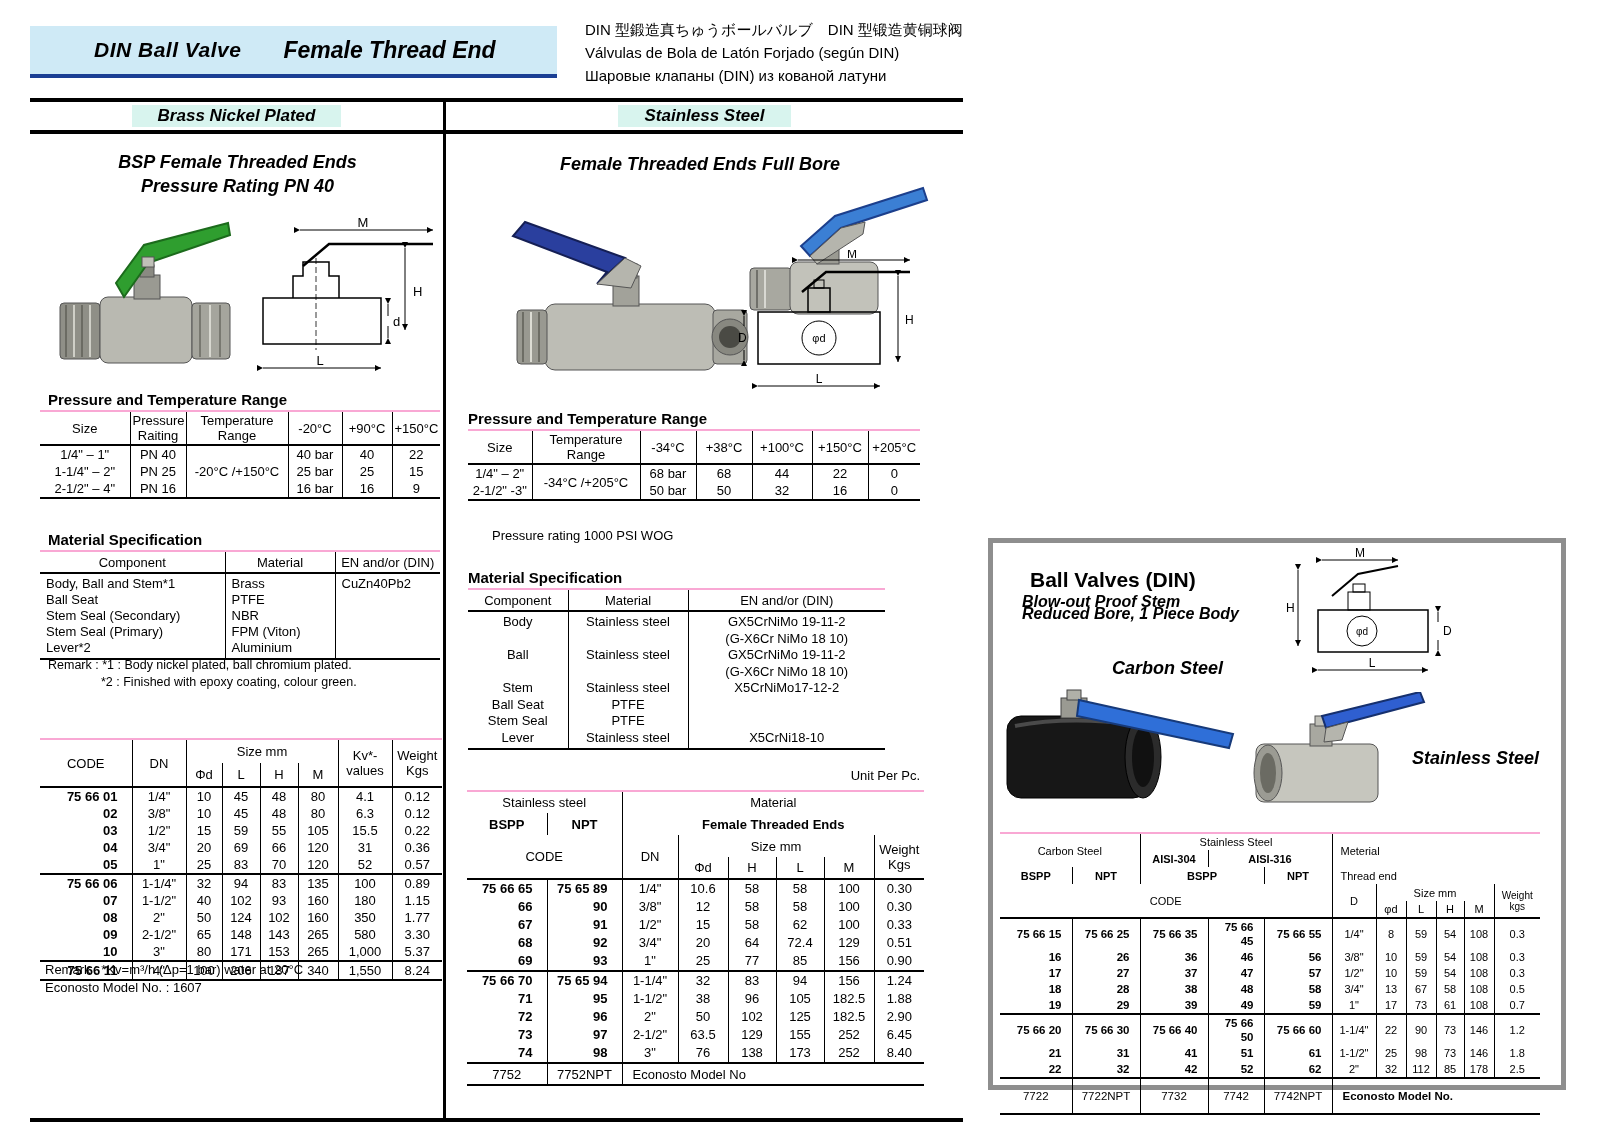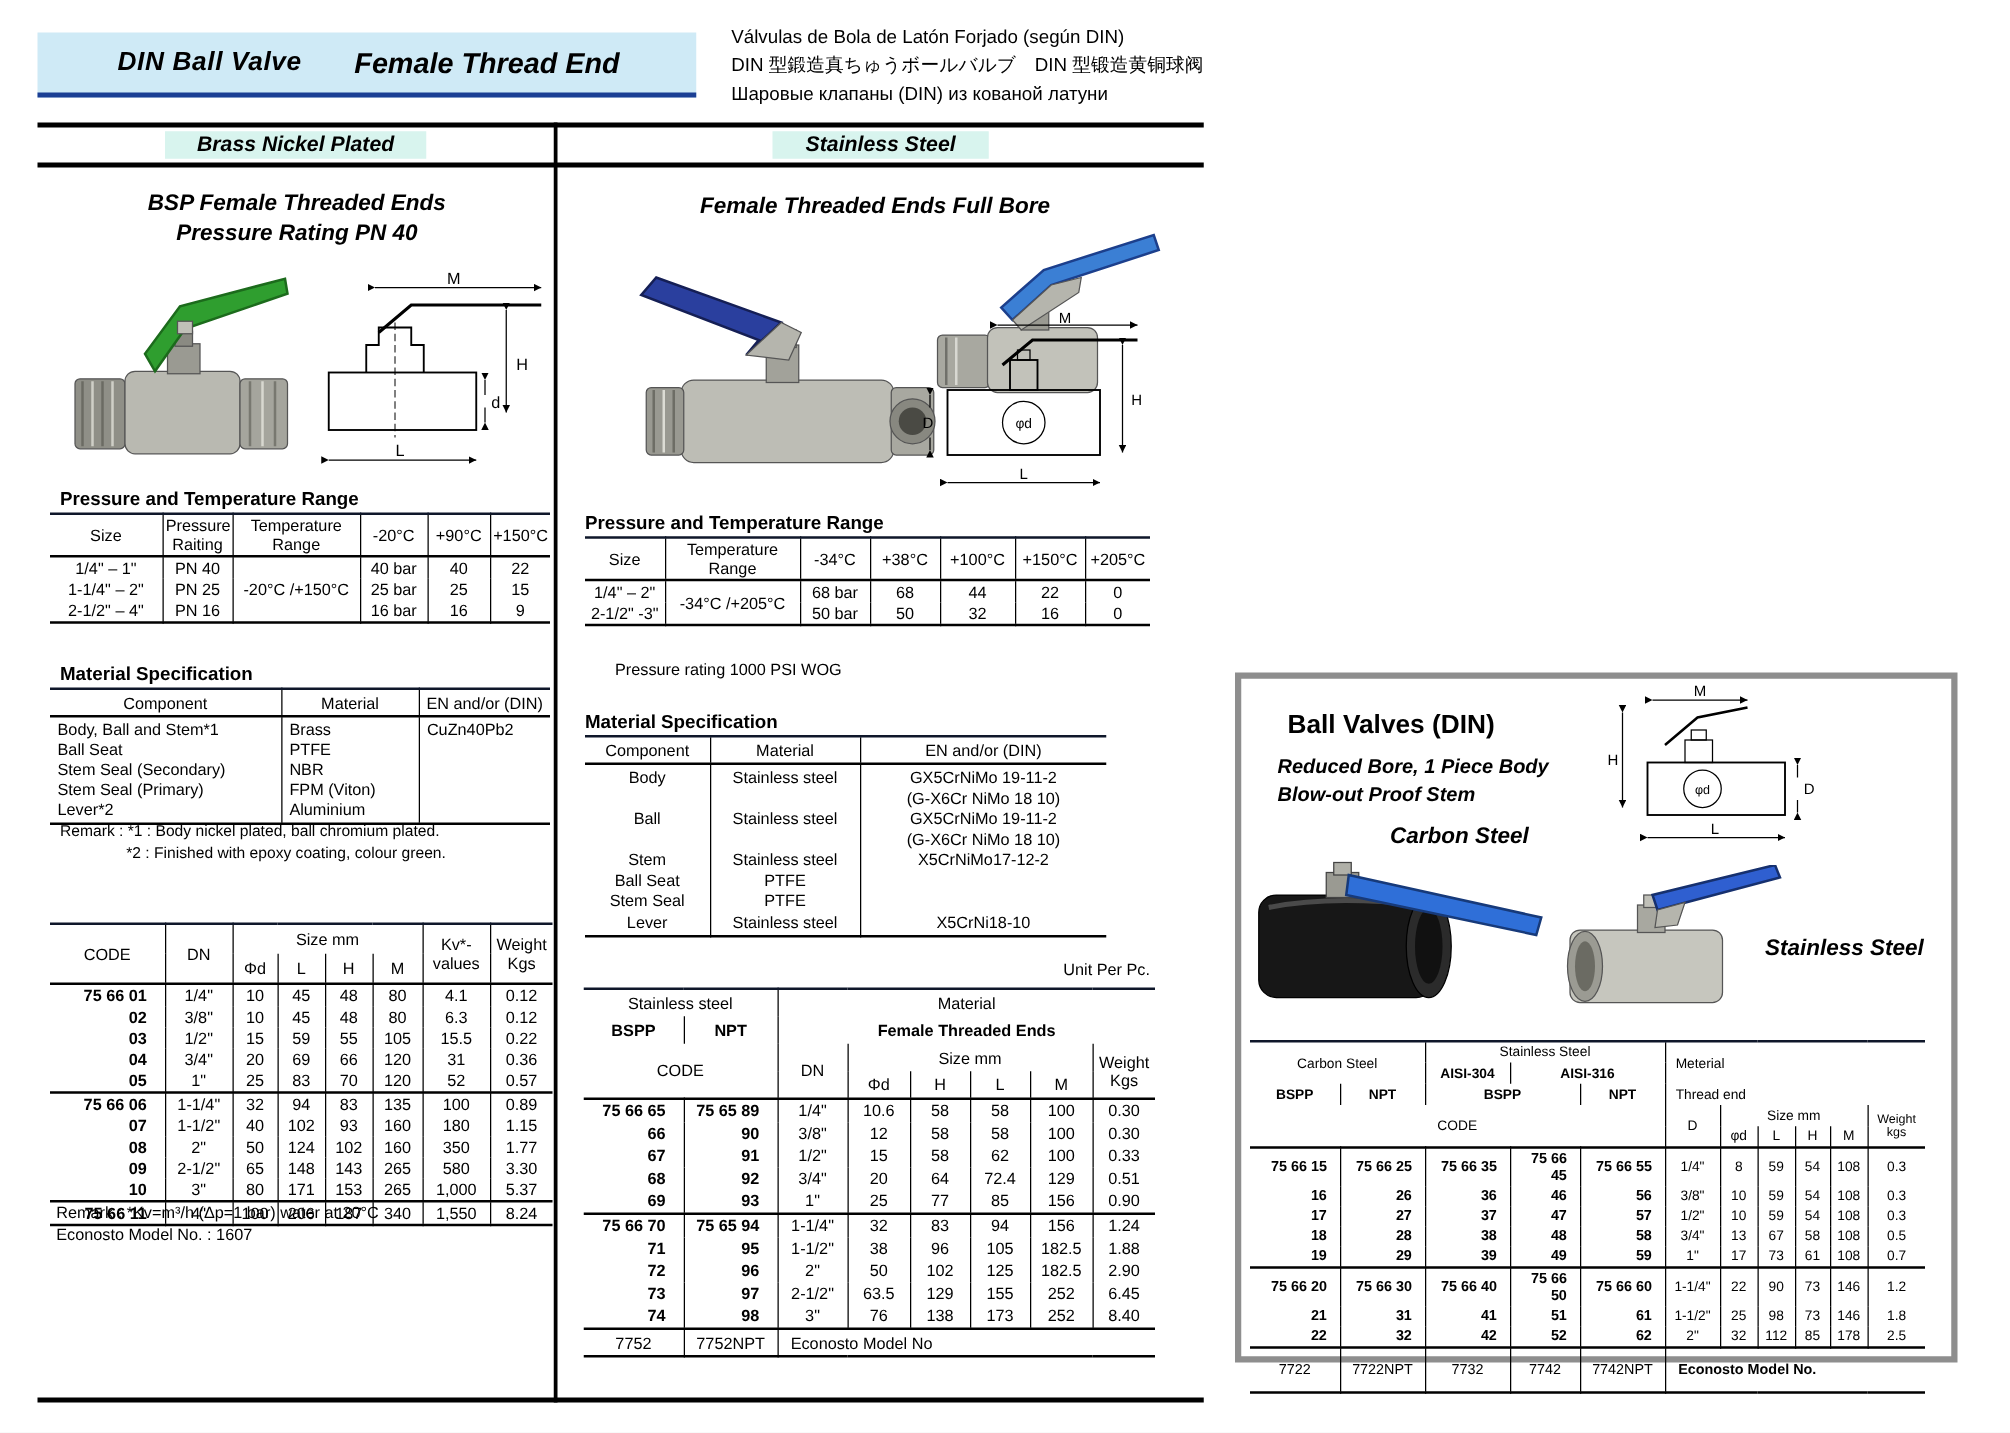--- a/index.html
+++ b/index.html
@@ -16,21 +16,21 @@
   
   .hline { background:#000; }
   .vline { background:#000; }
   .band-label { font-size:17px; font-weight:bold; font-style:italic; background:#d8f4ee; padding:1px 26px; }
   .band-wrap { top:102px; height:28px; display:flex; align-items:center; justify-content:center; }
   .sec-head { font-size:15px; font-weight:bold; }
   .col-heading { font-size:18px; font-weight:bold; font-style:italic; line-height:24px; text-align:center; }
   .note { font-size:12.5px; }
 
   
-  table.t { border-collapse:collapse; border-top:2px solid #0f172a; border-bottom:2px solid #000; table-layout:fixed; }
+  table.t { border-collapse:collapse; border-top:2px solid #f9a8d4; border-bottom:2px solid #000; table-layout:fixed; }
   table.t th, table.t td { white-space:pre-line; text-align:center; vertical-align:middle; padding:1px 2px; font-weight:normal; }
   table.t td + td, table.t th + th, table.t td + th, table.t th + td { border-left:1px solid #000; }
   table.t .bl { border-left:1px solid #000; }
   table.t tbody { border-top:2px solid #000; }
   table.t tfoot { border-top:2px solid #000;margin-top:28px; }
 
   .pt-left { width:400px; font-size:13px; }
   .pt-left thead th { height:19px; }
   .pt-left tbody td { height:16px; }
 
@@ -81,22 +81,22 @@
 </head>
 <body>
 
 <div class="page">
 
   <div class="abs title-bar">
     <span class="title-main">DIN Ball Valve</span>
     <span class="title-sub">Female Thread End</span>
   </div>
   <div class="abs lang-block">
+    <div>DIN 型鍛造真ちゅうボールバルブ　DIN 型锻造黄铜球阀</div>
     <div>Válvulas de Bola de Latón Forjado (según DIN)</div>
-    <div>DIN 型鍛造真ちゅうボールバルブ　DIN 型锻造黄铜球阀</div>
     <div>Шаровые клапаны (DIN) из кованой латуни</div>
   </div>
 
   <div class="abs hline" style="left:30px;top:98px;width:933px;height:4px;"></div>
   <div class="abs hline" style="left:30px;top:130px;width:933px;height:4px;"></div>
   <div class="abs hline" style="left:30px;top:1118px;width:933px;height:4px;"></div>
   <div class="abs vline" style="left:443px;top:98px;width:3px;height:1024px;"></div>
 
   <div class="abs band-wrap" style="left:30px;width:413px;">
     <span class="band-label">Brass Nickel Plated</span>
@@ -667,21 +667,21 @@
         <td>7752NPT</td>
         <td colspan="6">Econosto Model No</td>
       </tr>
     </tfoot>
   </table>
 
   <div class="abs impa-box"></div>
 
   <div class="abs iv-title" style="left:1030px;top:568px;">Ball Valves (DIN)</div>
   <div class="abs iv-sub" style="left:1022px;top:602px;">Reduced Bore, 1 Piece Body</div>
-  <div class="abs iv-sub" style="left:1022px;top:625px;">Blow-out Proof Stem</div>
+  <div class="abs iv-sub" style="left:1022px;top:590px;">Blow-out Proof Stem</div>
 
   <svg class="abs" style="left:1280px;top:548px;" width="180" height="150" viewBox="0 0 180 150">
     <defs>
       <marker id="a3" markerWidth="8" markerHeight="8" refX="6" refY="3" orient="auto">
           <path d="M0,0 L6,3 L0,6 Z" fill="#000"></path>
         </marker>
     </defs>
     <line x1="42" y1="12" x2="118" y2="12" stroke="#000" marker-start="url(#a3)" marker-end="url(#a3)"></line>
     <text x="80" y="9" font-size="12" text-anchor="middle">M</text>
     <polyline points="46,42 16,22 2,22" fill="none" stroke="#000" stroke-width="2" transform="translate(118,0) scale(-1,1) translate(-118,0)"></polyline>

